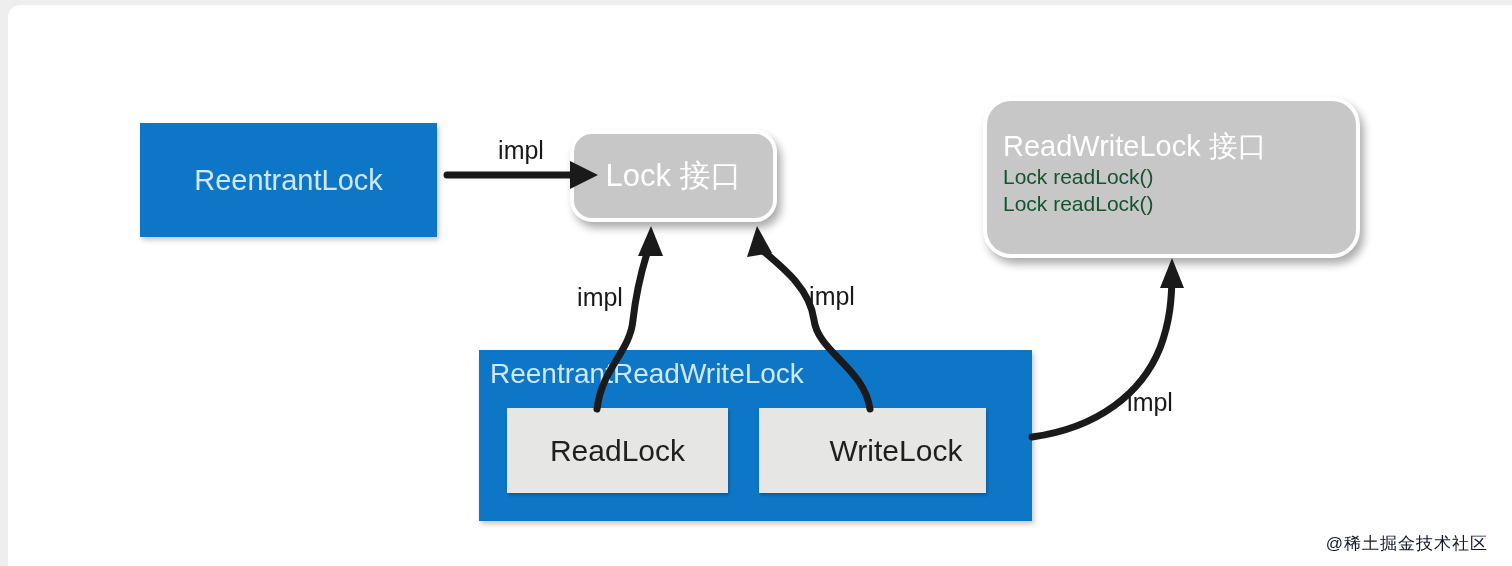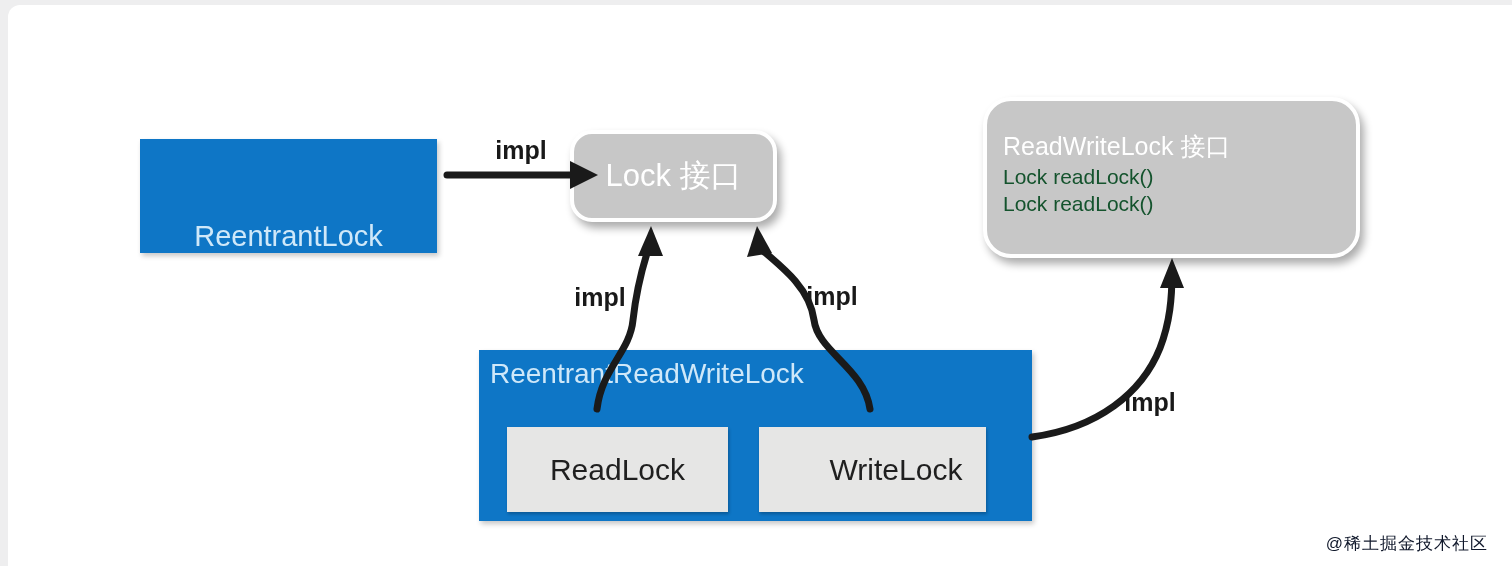--- a/index.html
+++ b/index.html
@@ -21,39 +21,37 @@
   .node { position: absolute; }
 
   
   .blue-box {
     background: #0e76c6;
     color: #cfe8f9;
     box-shadow: 2px 3px 5px rgba(0,0,0,0.22);
   }
   #reentrant-lock {
     left: 140px; top: 123px; width: 297px; height: 114px;
-    display: flex; align-items: flex-end; justify-content: center;
+    display: flex; align-items: center; justify-content: center;
     font-size: 29px;
-    margin-top: 16px;
   }
   #reentrant-rw-lock {
     left: 479px; top: 350px; width: 553px; height: 171px;
   }
   .rrwl-title {
     position: absolute; left: 11px; top: 8px;
     font-size: 28px; color: #cfe8f9;
   }
   .inner-box {
     position: absolute;
     background: #e6e6e5;
     color: #1f1f1f;
     display: flex; align-items: center; justify-content: center;
     font-size: 30px;
     box-shadow: 1px 2px 3px rgba(0,0,0,0.25);
-    margin-top: 19px;
   }
   #read-lock  { left: 28px;  top: 58px; width: 221px; height: 85px; }
   #write-lock { left: 280px; top: 58px; width: 227px; height: 85px; padding-left: 47px; }
 
   
   .gray-box {
     background: #c7c7c7;
     border: 4px solid #ffffff;
     box-shadow: 4px 6px 9px rgba(0,0,0,0.33);
   }
@@ -61,31 +59,30 @@
     left: 570px; top: 130px; width: 207px; height: 92px;
     border-radius: 22px;
     display: flex; align-items: center; justify-content: center;
     font-size: 31px; color: #ffffff;
   }
   #rw-lock-interface {
     left: 983px; top: 97px; width: 377px; height: 161px;
     border-radius: 28px;
     padding: 28px 10px 0 16px;
   }
-  .rw-title { color: #ffffff; font-size: 25px; line-height: 34px; }
+  .rw-title { color: #ffffff; font-size: 29px; line-height: 34px; }
   .rw-method { color: #14532d; font-size: 21px; line-height: 27px; }
 
   
   .impl-label {
     position: absolute;
     width: 64px;
     text-align: center;
     font-size: 25px;
     color: #191919;
-    font-weight: bold;
   }
   #impl-1 { left: 489px;  top: 136px; }
   #impl-2 { left: 568px;  top: 283px; }
   #impl-3 { left: 800px;  top: 282px; }
   #impl-4 { left: 1118px; top: 388px; }
 
   .edges-svg {
     position: absolute; left: 0; top: 0;
     width: 1512px; height: 566px;
     pointer-events: none;

